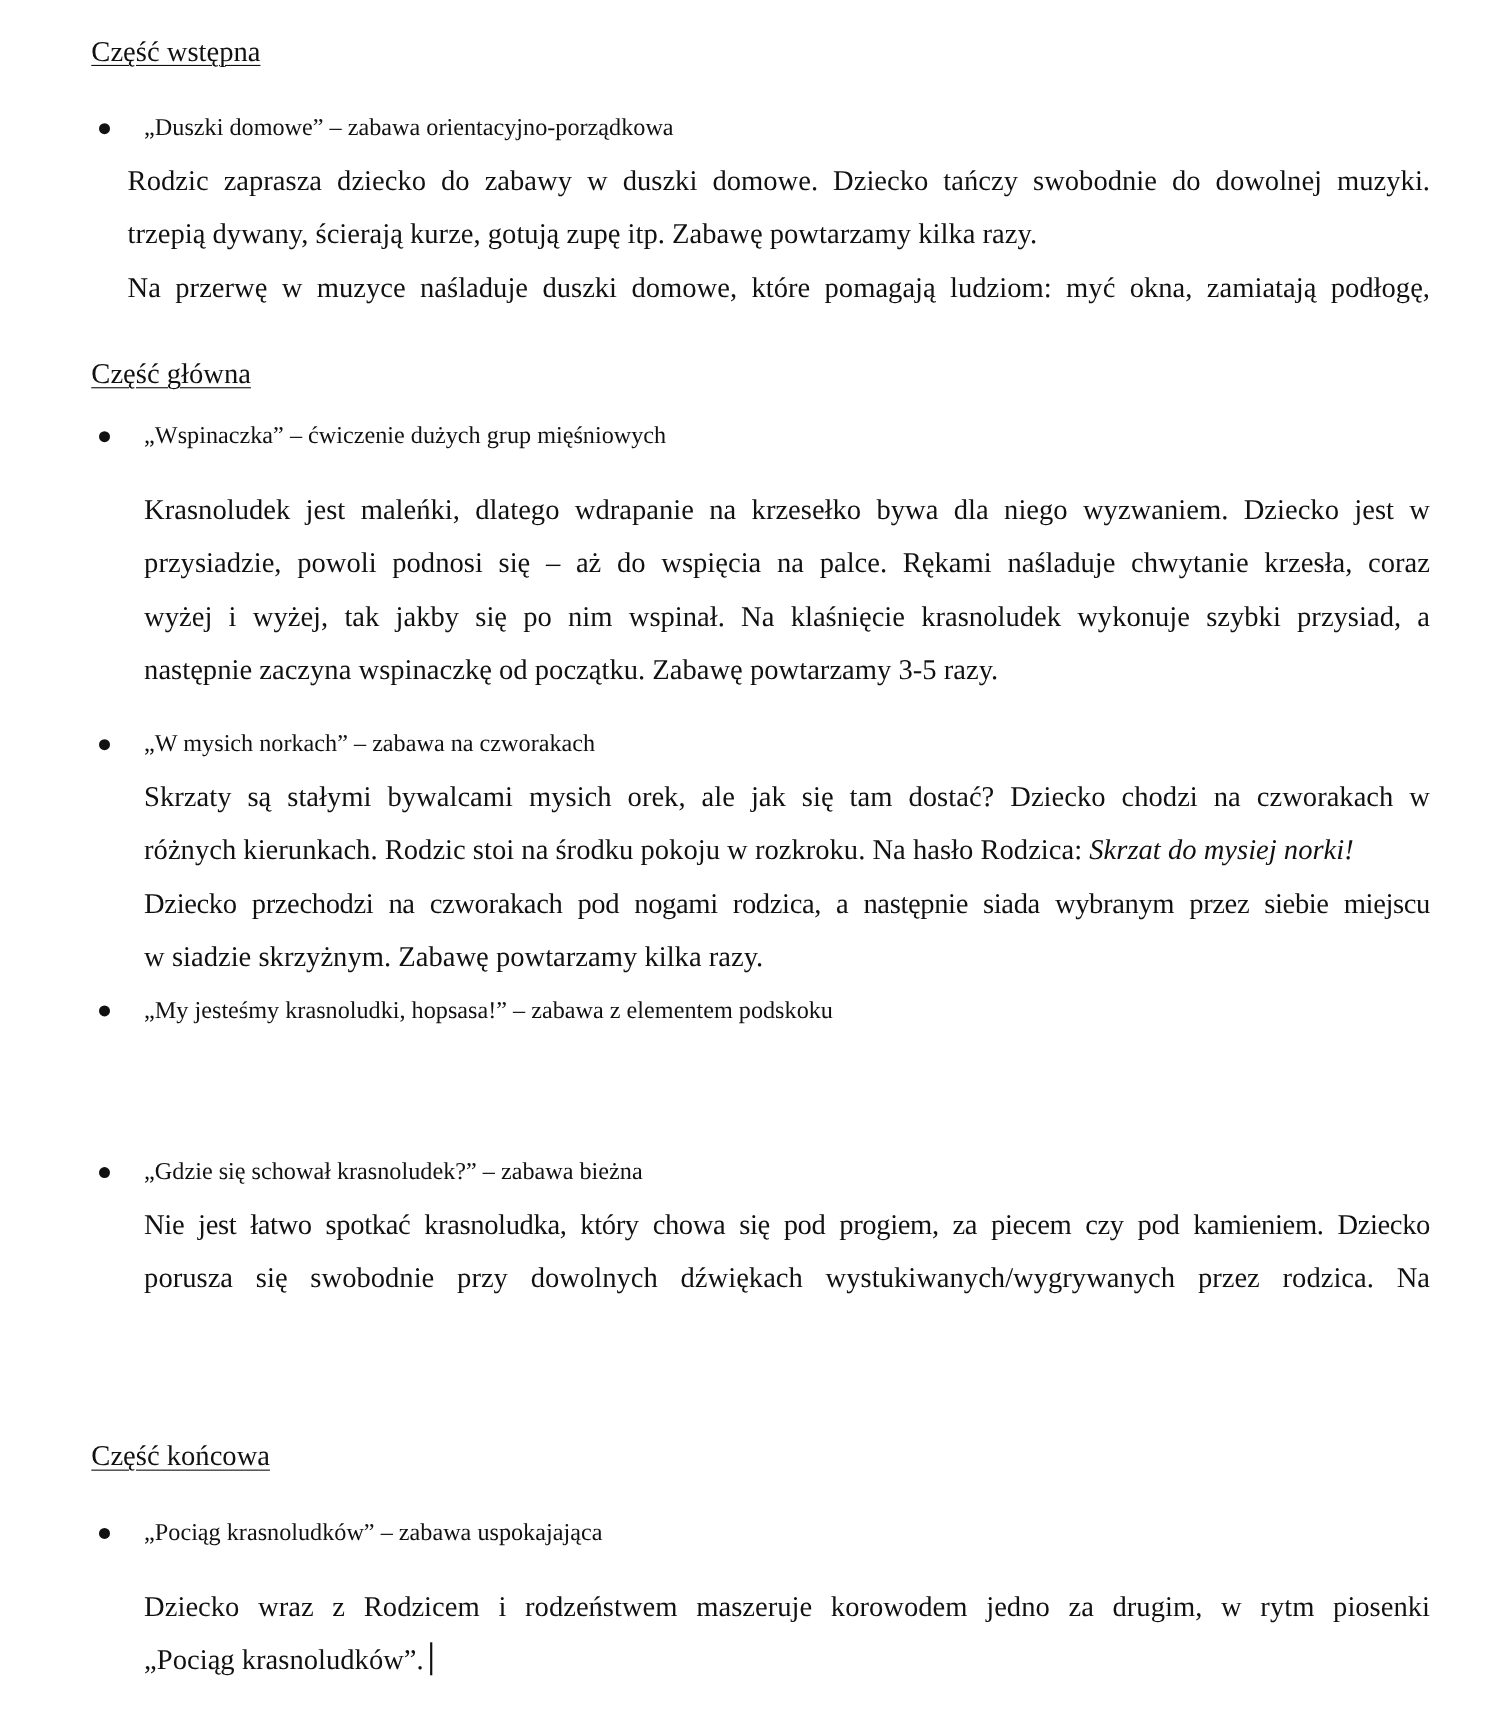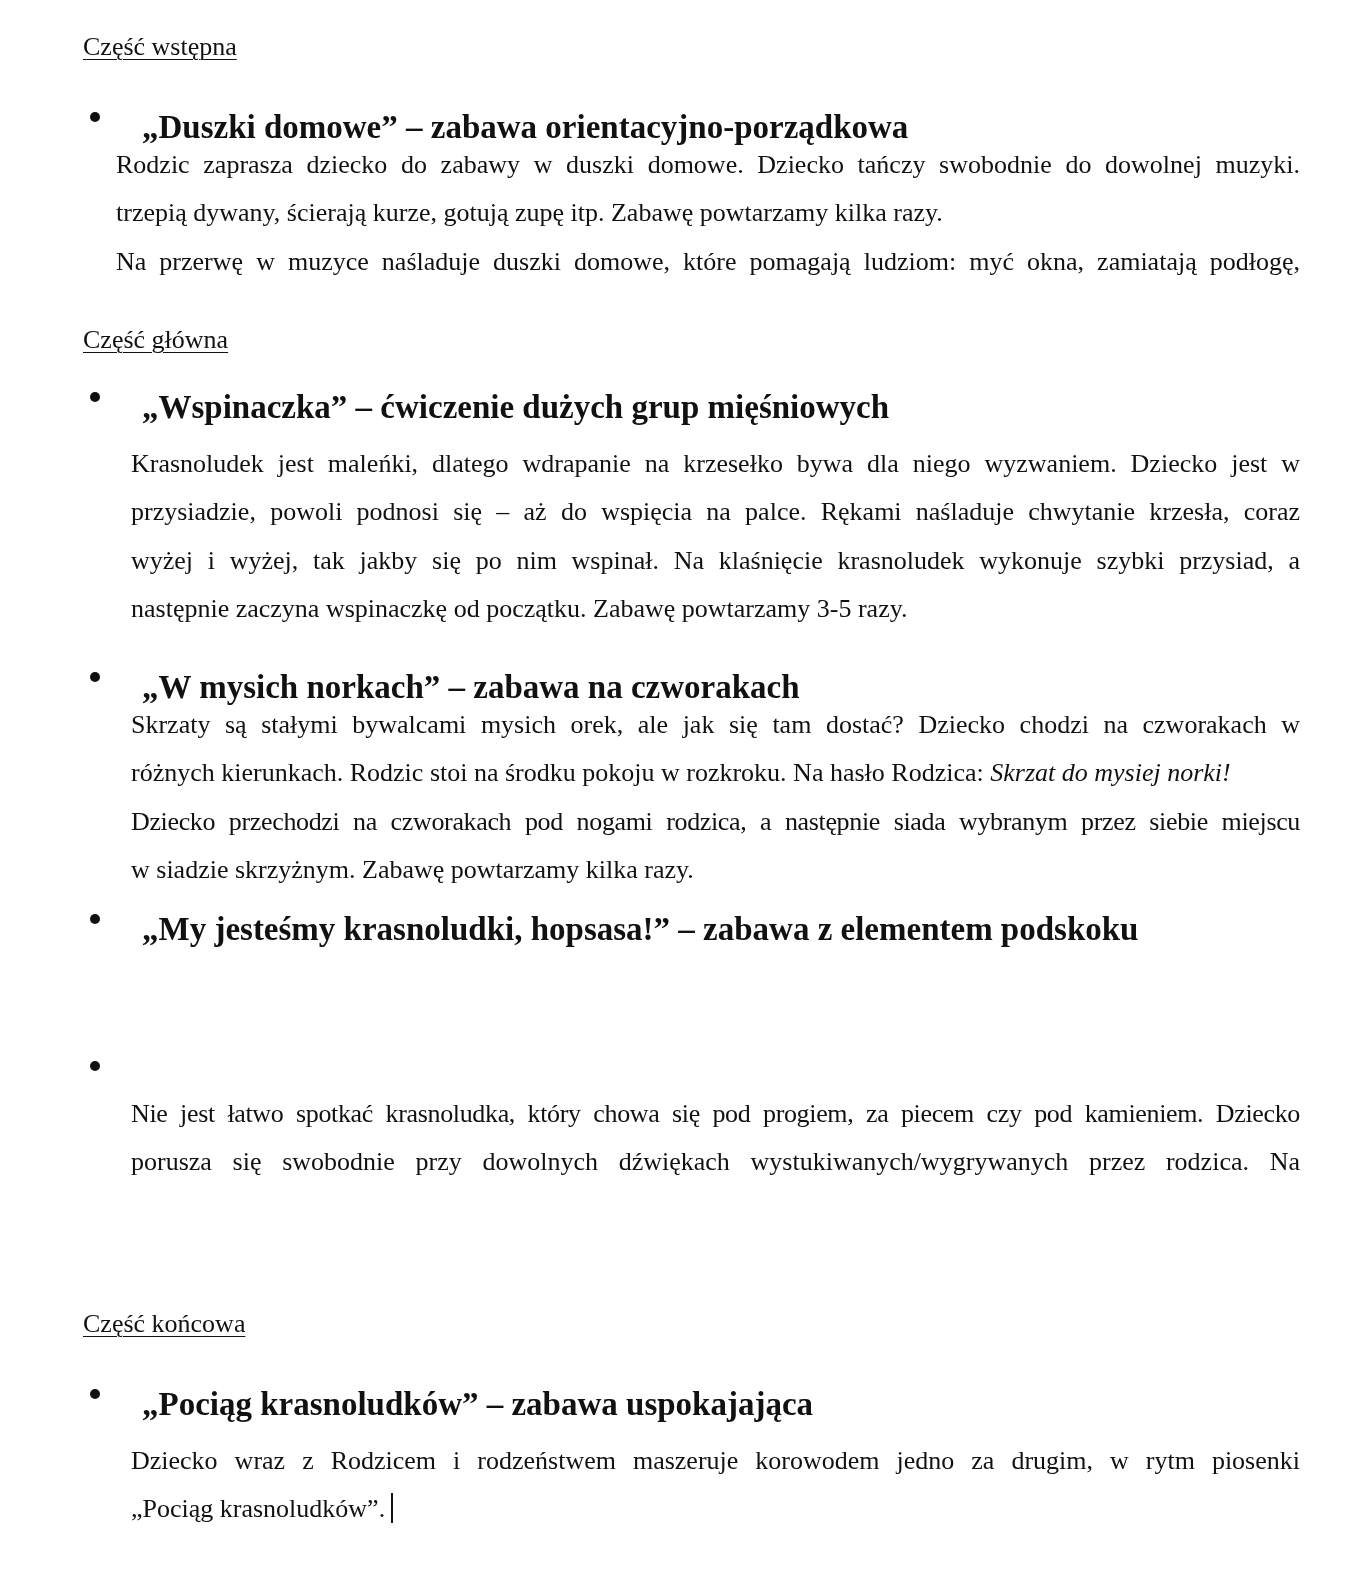--- a/index.html
+++ b/index.html
@@ -8,21 +8,21 @@
       font-family: "Liberation Serif", serif; color: #111111;
       font-size: 26px;
     }
     .page { position: absolute; left: 0; top: 0; width: 1358px; height: 1137px; }
     .section-heading {
       position: absolute; left: 83px; margin: 0; font-weight: normal;
       font-size: 26px; text-decoration: underline; text-underline-offset: 4px;
       text-decoration-thickness: 1px; line-height: 30px;
     }
     .item-title {
-      position: absolute; margin: 11px; font-weight: bold; font-size: 33px; line-height: 30px;
+      position: absolute; margin: 0; font-weight: normal; font-size: 22px; line-height: 30px;
       white-space: nowrap;
     }
     .bullet {
       position: absolute; left: 88px; width: 14px; height: 14px; line-height: 14px;
       font-size: 26px;
     }
     .bullet::before {
       content: ""; position: absolute; left: 2px; top: 0; width: 10px; height: 10px;
       border-radius: 50%; background: #111;
     }
@@ -71,20 +71,21 @@
     <span class="line">Skrzaty są stałymi bywalcami mysich orek, ale jak się tam dostać? Dziecko chodzi na czworakach w</span>
     <span class="line last"><span>różnych kierunkach. Rodzic stoi na środku pokoju w rozkroku. Na hasło Rodzica: </span><em>Skrzat do mysiej norki!</em></span>
     <span class="line tight">Dziecko przechodzi na czworakach pod nogami rodzica, a następnie siada wybranym przez siebie miejscu</span>
     <span class="line last">w siadzie skrzyżnym. Zabawę powtarzamy kilka razy.</span>
   </div>
 
   <span class="bullet" style="top:914px;"></span>
   <h3 class="item-title" style="left:131px; top:903px;"> „My jesteśmy krasnoludki, hopsasa!” – zabawa z elementem podskoku</h3>
 
   <span class="bullet" style="top:1061px;"></span>
+  <h3 class="item-title" style="left:131px; top:1050px;">„Gdzie się schował krasnoludek?” – zabawa bieżna</h3>
   <div class="para" style="left:131px; top:1090px; width:1169px;">
     <span class="line tight">Nie jest łatwo spotkać krasnoludka, który chowa się pod progiem, za piecem czy pod kamieniem. Dziecko</span>
     <span class="line">porusza się swobodnie przy dowolnych dźwiękach wystukiwanych/wygrywanych przez rodzica. Na</span>
   </div>
 
   <h2 class="section-heading" style="top:1309px;">Część końcowa</h2>
 
   <span class="bullet" style="top:1389px;"></span>
   <h3 class="item-title" style="left:131px; top:1378px;">„Pociąg krasnoludków” – zabawa uspokajająca</h3>
   <div class="para" style="left:131px; top:1437px; width:1169px;">

